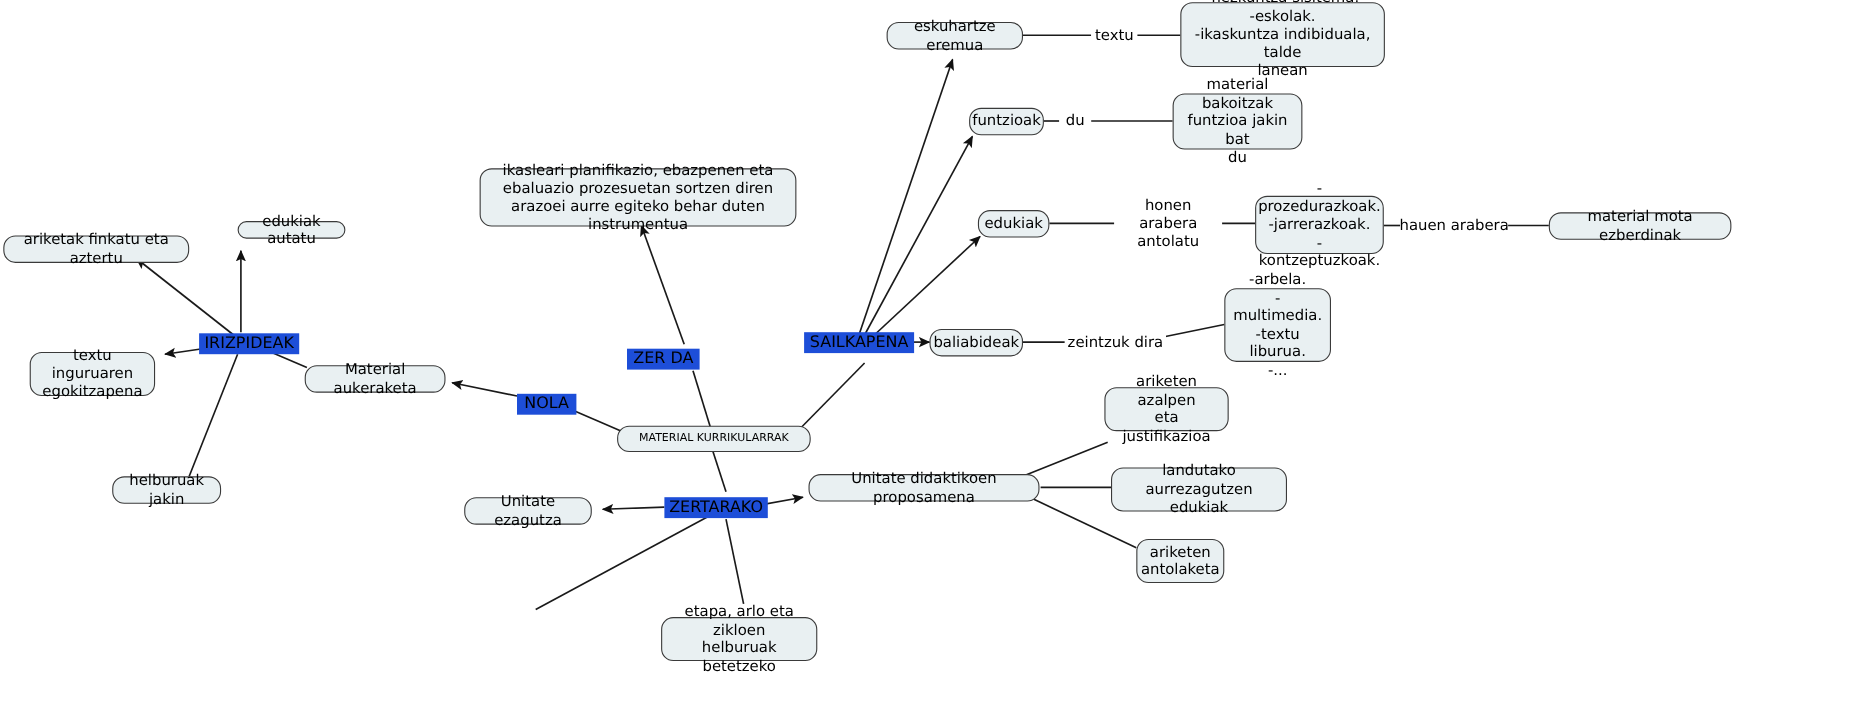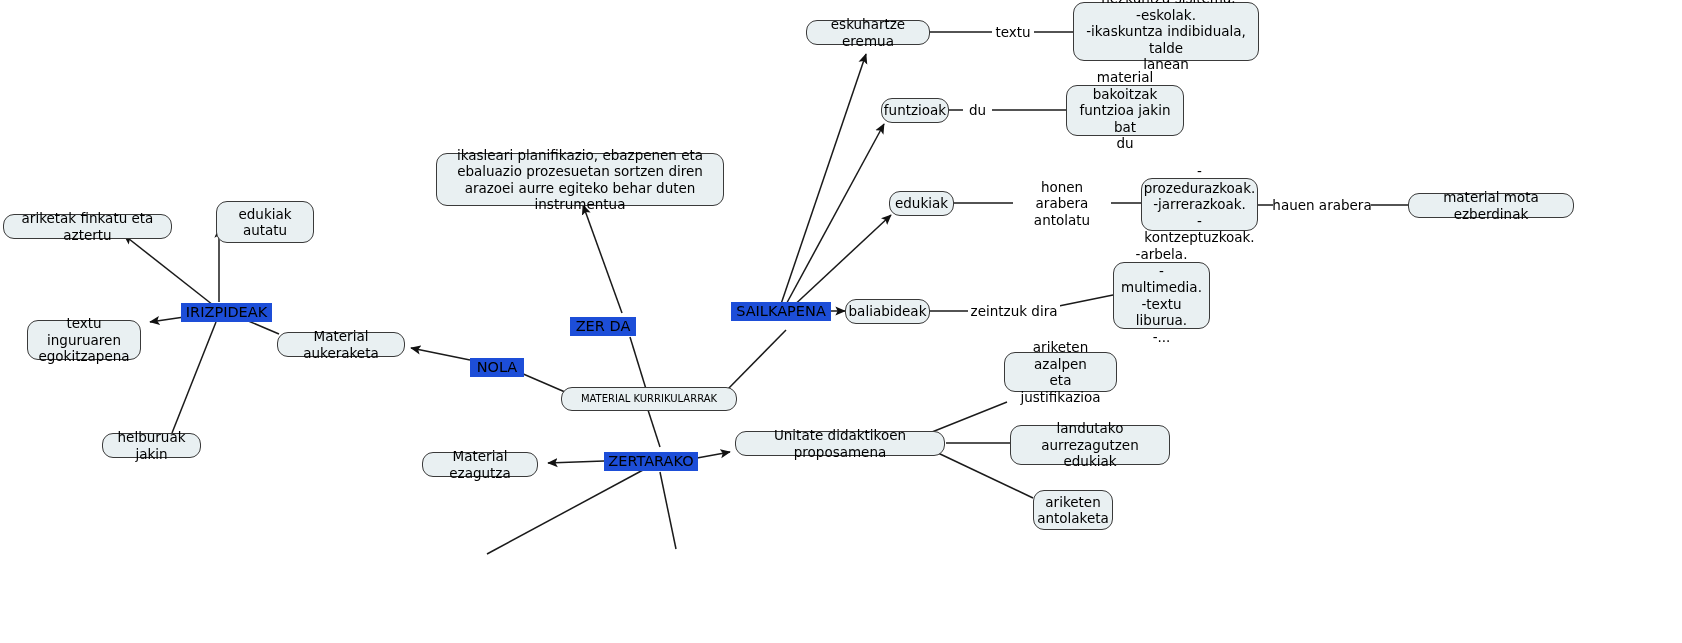--- a/index.html
+++ b/index.html
@@ -130,37 +130,39 @@
   <div class="hub" style="left:604px;top:452px;width:86px;height:19px;">ZERTARAKO</div>
 
   <div class="node ml" style="left:436px;top:153px;width:288px;height:53px;">ikasleari planifikazio, ebazpenen eta
 ebaluazio prozesuetan sortzen diren
 arazoei aurre egiteko behar duten instrumentua</div>
 
   <div class="node" style="left:561px;top:387px;width:176px;height:24px;font-size:10px;">MATERIAL KURRIKULARRAK</div>
 
   <div class="node" style="left:3px;top:214px;width:169px;height:25px;">ariketak finkatu eta aztertu</div>
 
-  <div class="node" style="left:216px;top:201px;width:98px;height:42px;">edukiak autatu</div>
+  <div class="node" style="left:216px;top:201px;width:98px;height:16px;">edukiak autatu</div>
 
   <div class="node ml" style="left:27px;top:320px;width:114px;height:40px;">textu inguruaren
 egokitzapena</div>
 
   <div class="node" style="left:102px;top:433px;width:99px;height:25px;">helburuak jakin</div>
 
   <div class="node" style="left:277px;top:332px;width:128px;height:25px;">Material aukeraketa</div>
 
-  <div class="node" style="left:422px;top:452px;width:116px;height:25px;">Material ezagutza</div>
+  <div class="node" style="left:422px;top:452px;width:116px;height:25px;">Unitate ezagutza</div>
 
   <div class="node" style="left:735px;top:431px;width:210px;height:25px;">Unitate didaktikoen proposamena</div>
 
   <div class="node ml" style="left:1004px;top:352px;width:113px;height:40px;">ariketen azalpen
 eta justifikazioa</div>
 
   <div class="node ml" style="left:1010px;top:425px;width:160px;height:40px;">landutako aurrezagutzen
 edukiak</div>
 
   <div class="node ml" style="left:1033px;top:490px;width:80px;height:40px;">ariketen
 antolaketa</div>
 
 
+  <div class="node ml" style="left:601px;top:561px;width:142px;height:40px;">etapa, arlo eta zikloen
+helburuak betetzeko</div>
 
 </div>
 
 </body></html>

